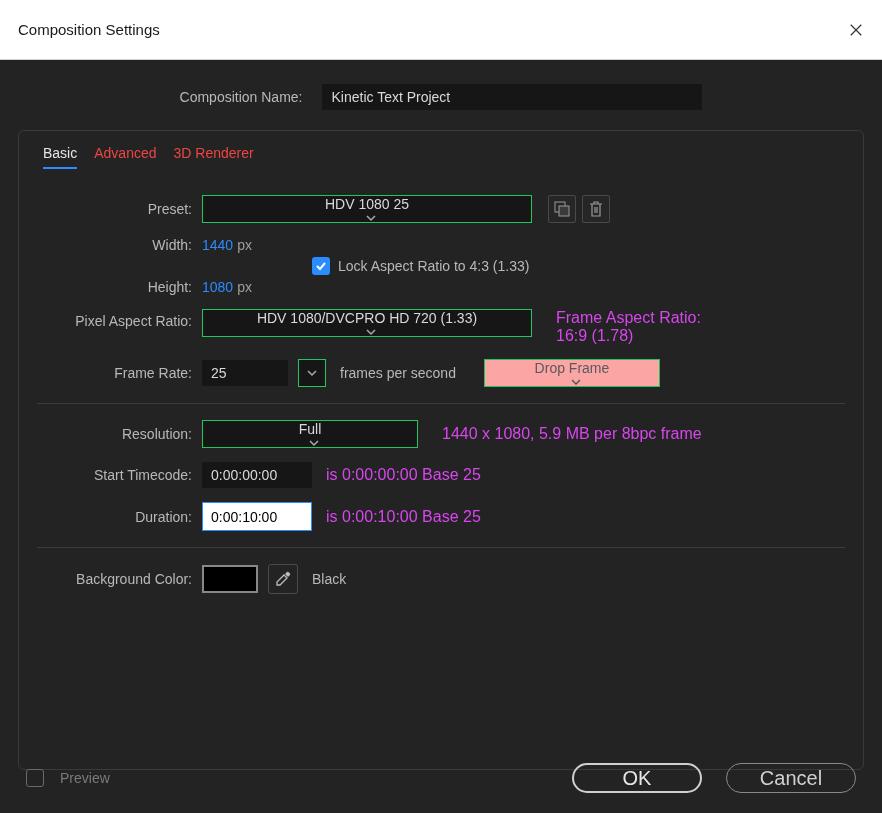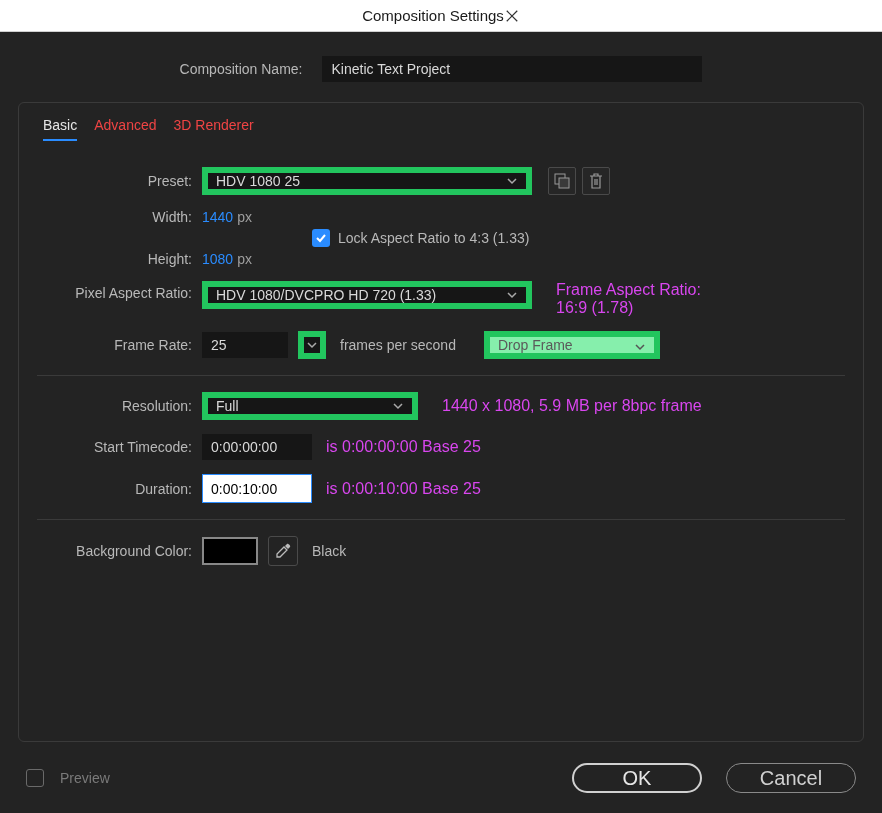--- a/index.html
+++ b/index.html
@@ -6,26 +6,26 @@
   body {
     width: 882px;
     height: 813px;
     background: #232323;
     font-family: "Segoe UI", Tahoma, sans-serif;
     font-size: 14px;
     color: #b8b8b8;
     overflow: hidden;
   }
   .titlebar {
-    height: 32px;
+    height: 60px;
     background: #fff;
     color: #1a1a1a;
     display: flex;
     align-items: center;
-    justify-content: center;
+    justify-content: space-between;
     padding: 0 18px 0 18px;
     border-bottom: 1px solid #d0d0d0;
   }
   .titlebar .title { font-size: 15px; }
   .titlebar .close {
     width: 16px; height: 16px; cursor: pointer;
     display: flex; align-items: center; justify-content: center;
   }
   .content {
     padding: 24px 18px 0 18px;
@@ -79,30 +79,31 @@
   }
   .form-row .lbl {
     width: 165px;
     text-align: right;
     padding-right: 10px;
     color: #b8b8b8;
     flex-shrink: 0;
   }
   .dropdown {
     background: #161616;
-    border: 6px solid #22c55e;
+    border: 1px solid #22c55e;
     color: #d9d9d9;
     height: 28px;
     display: flex;
     align-items: center;
     justify-content: space-between;
     padding: 0 8px;
     cursor: pointer;
-  }
-  .dropdown.disabled { color: #5a5a5a; background:#86efac;align-items:flex-end; }
+    flex-direction: column;
+  }
+  .dropdown.disabled { color: #5a5a5a; background:#fca5a5; }
   .chevron {
     width: 12px; height: 12px; flex-shrink:0; margin-left: 8px;
   }
   .icon-btn {
     width: 28px; height: 28px;
     border: 1px solid #4a4a4a;
     background: #262626;
     display: flex; align-items: center; justify-content: center;
     cursor: pointer;
     border-radius: 2px;

